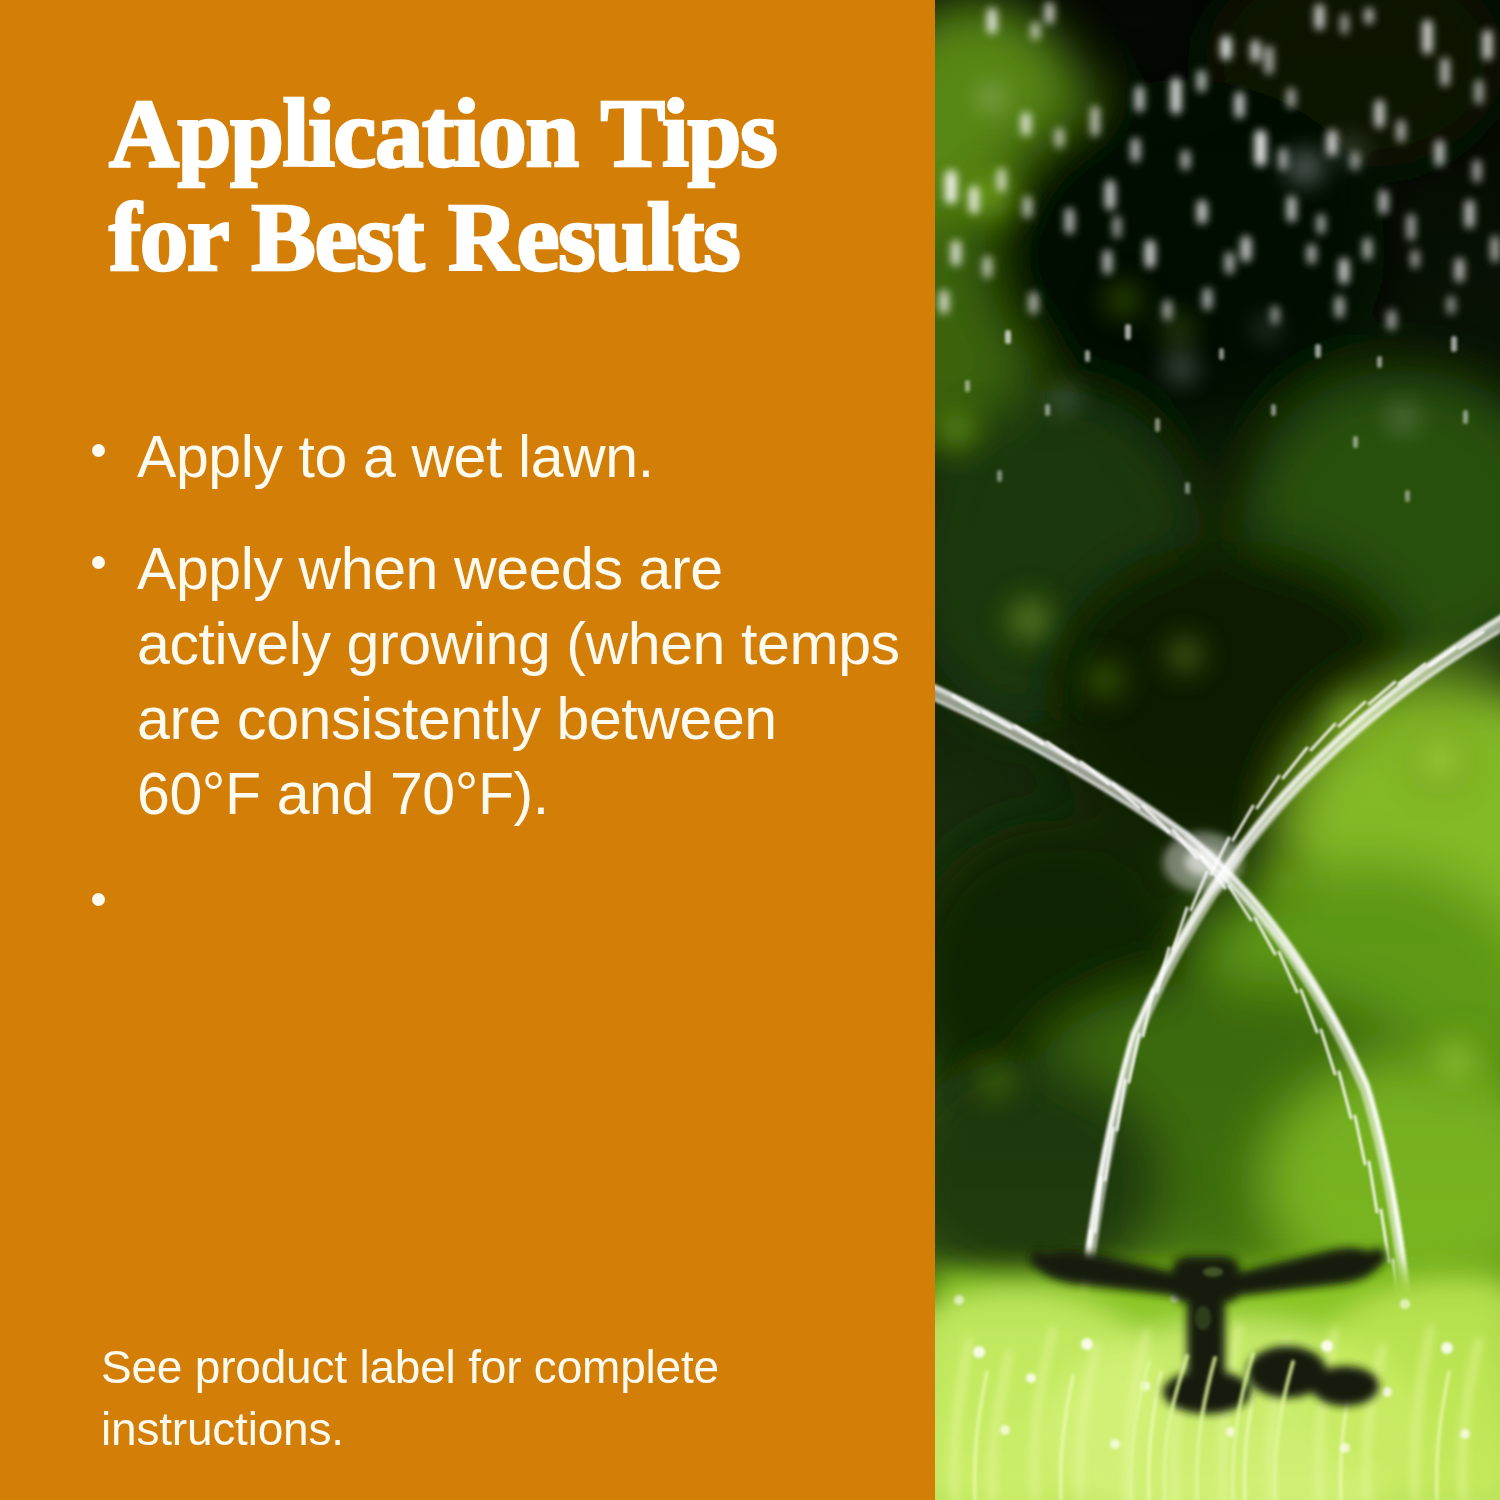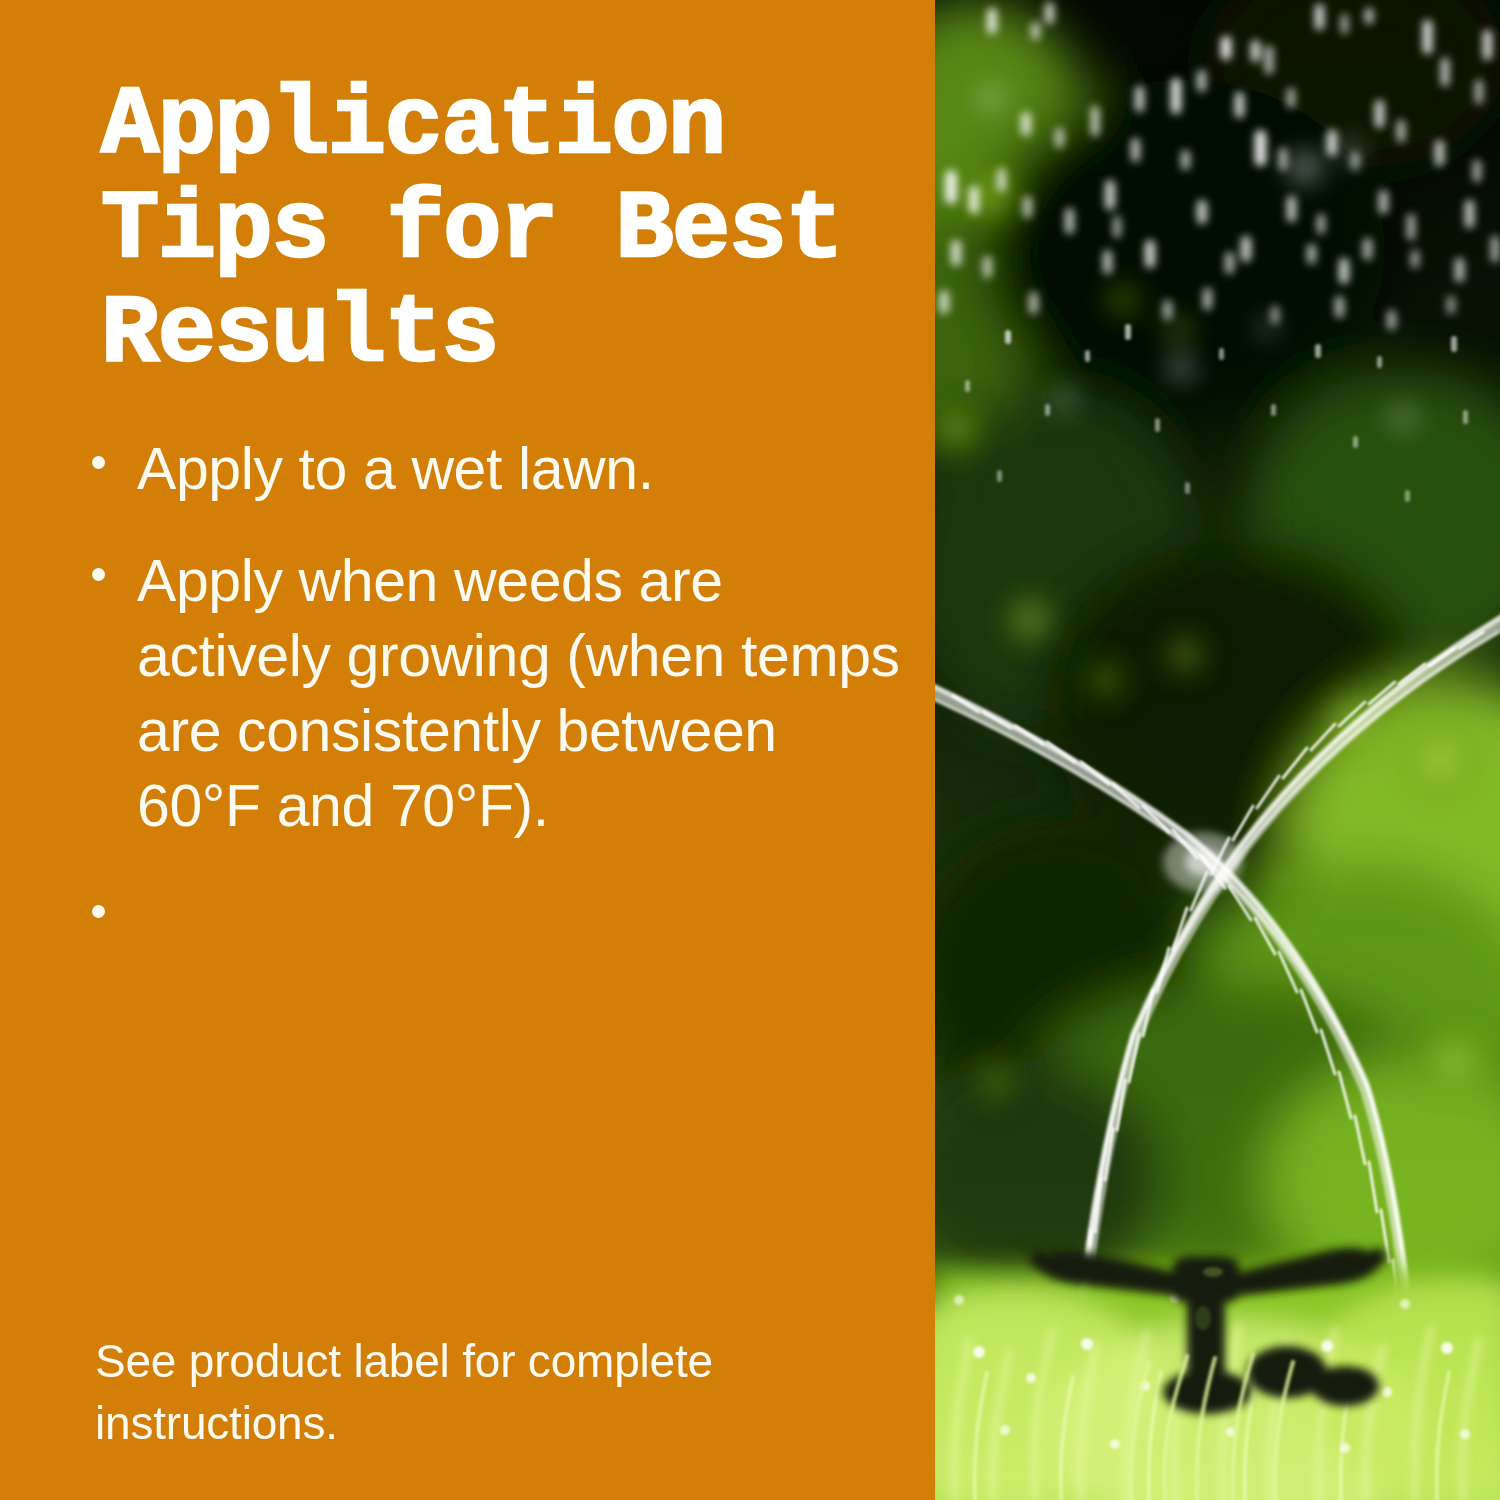--- a/index.html
+++ b/index.html
@@ -23,35 +23,35 @@
     height: 1500px;
     background: #d27e07;
     box-sizing: border-box;
   }
 
   .headline {
     position: absolute;
     left: 93px;
     top: 66px;
     width: 800px;
-    margin: 8px;
+    margin: 16px;
     color: #ffffff;
-    font-family: Liberation Mono, monospace;
+    font-family: Liberation Serif, serif;
     font-weight: 700;
     font-size: 97px;
     line-height: 104px;
     letter-spacing: -1.5px;
     -webkit-text-stroke: 2.6px #ffffff;
     word-spacing: 2px;
   }
 
   .tips-list {
     position: absolute;
     left: 85px;
-    top: 432px;
+    top: 420px;
     width: 820px;
     margin: 0;
     padding: 0;
     list-style: none;
   }
   .tip-item {
     position: relative;
     padding-left: 52px;
     margin-bottom: 37px;
     color: #fdfaf0;
@@ -69,21 +69,21 @@
     height: 13px;
     border-radius: 50%;
     background: #fdfaf0;
   }
 
   .footnote {
     position: absolute;
     left: 93px;
     top: 1328px;
     width: 720px;
-    margin: 2px;
+    margin: 8px;
     color: #fdfaf0;
     font-size: 46px;
     line-height: 62px;
     font-weight: 400;
     letter-spacing: -0.2px;
   }
 
   
   .panel-right {
     position: absolute;

